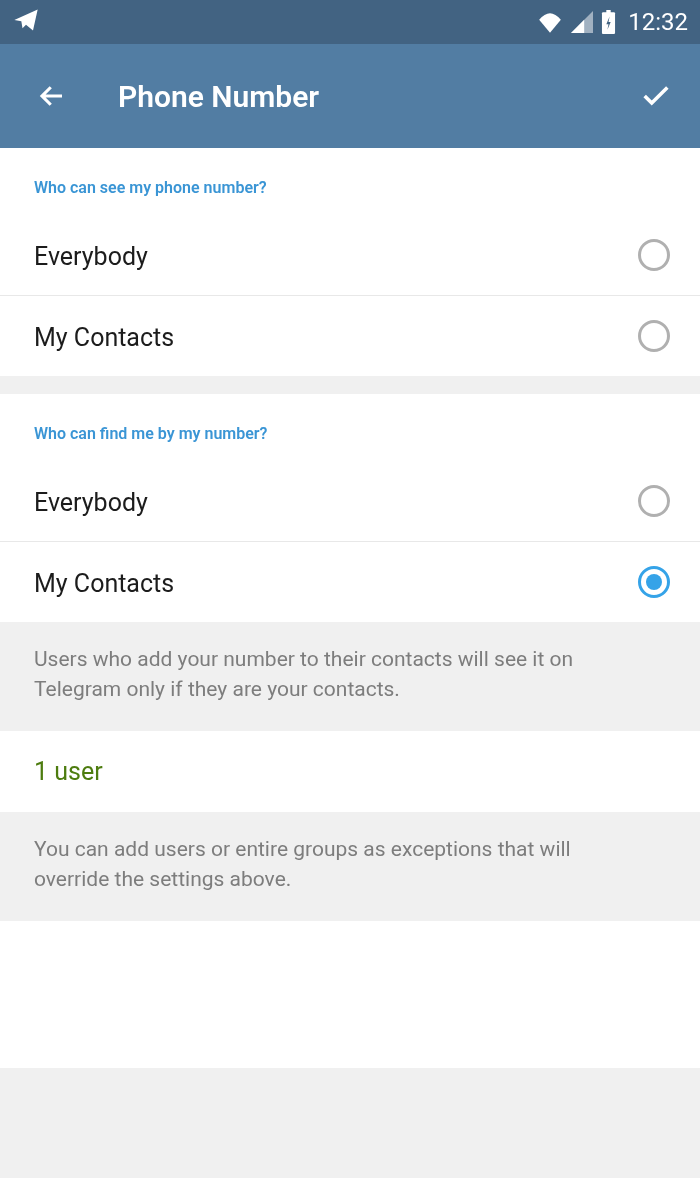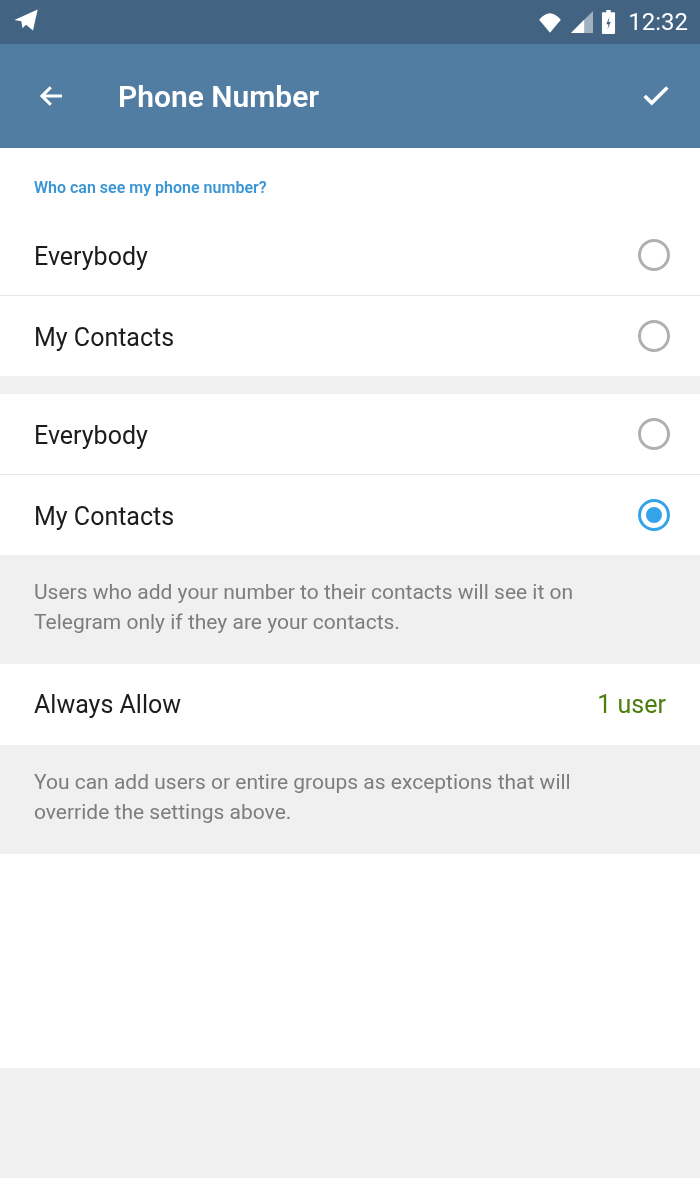--- a/index.html
+++ b/index.html
@@ -187,36 +187,36 @@
   </div>
   <div class="radio-row">
     <div class="radio-label">My Contacts</div>
     <div class="radio-circle"></div>
   </div>
 </div>
 
 <div class="section-gap"></div>
 
 <div class="section">
+  <div class="section-header">Who can find me by my number?</div>
 
   <div class="radio-row">
     <div class="radio-label">Everybody</div>
     <div class="radio-circle"></div>
   </div>
   <div class="radio-row">
     <div class="radio-label">My Contacts</div>
     <div class="radio-circle selected"></div>
   </div>
 </div>
 
 <div class="section-footer">Users who add your number to their contacts will see it on Telegram only if they are your contacts.</div>
 
 <div class="section">
 
   <div class="exception-row">
-    <div class="exception-label">Always Allow</div>
     <div class="exception-value">1 user</div>
   </div>
 </div>
 
 <div class="section-footer">You can add users or entire groups as exceptions that will override the settings above.</div>
 
 <div class="bottom-fill"></div>
 
 </body></html>

